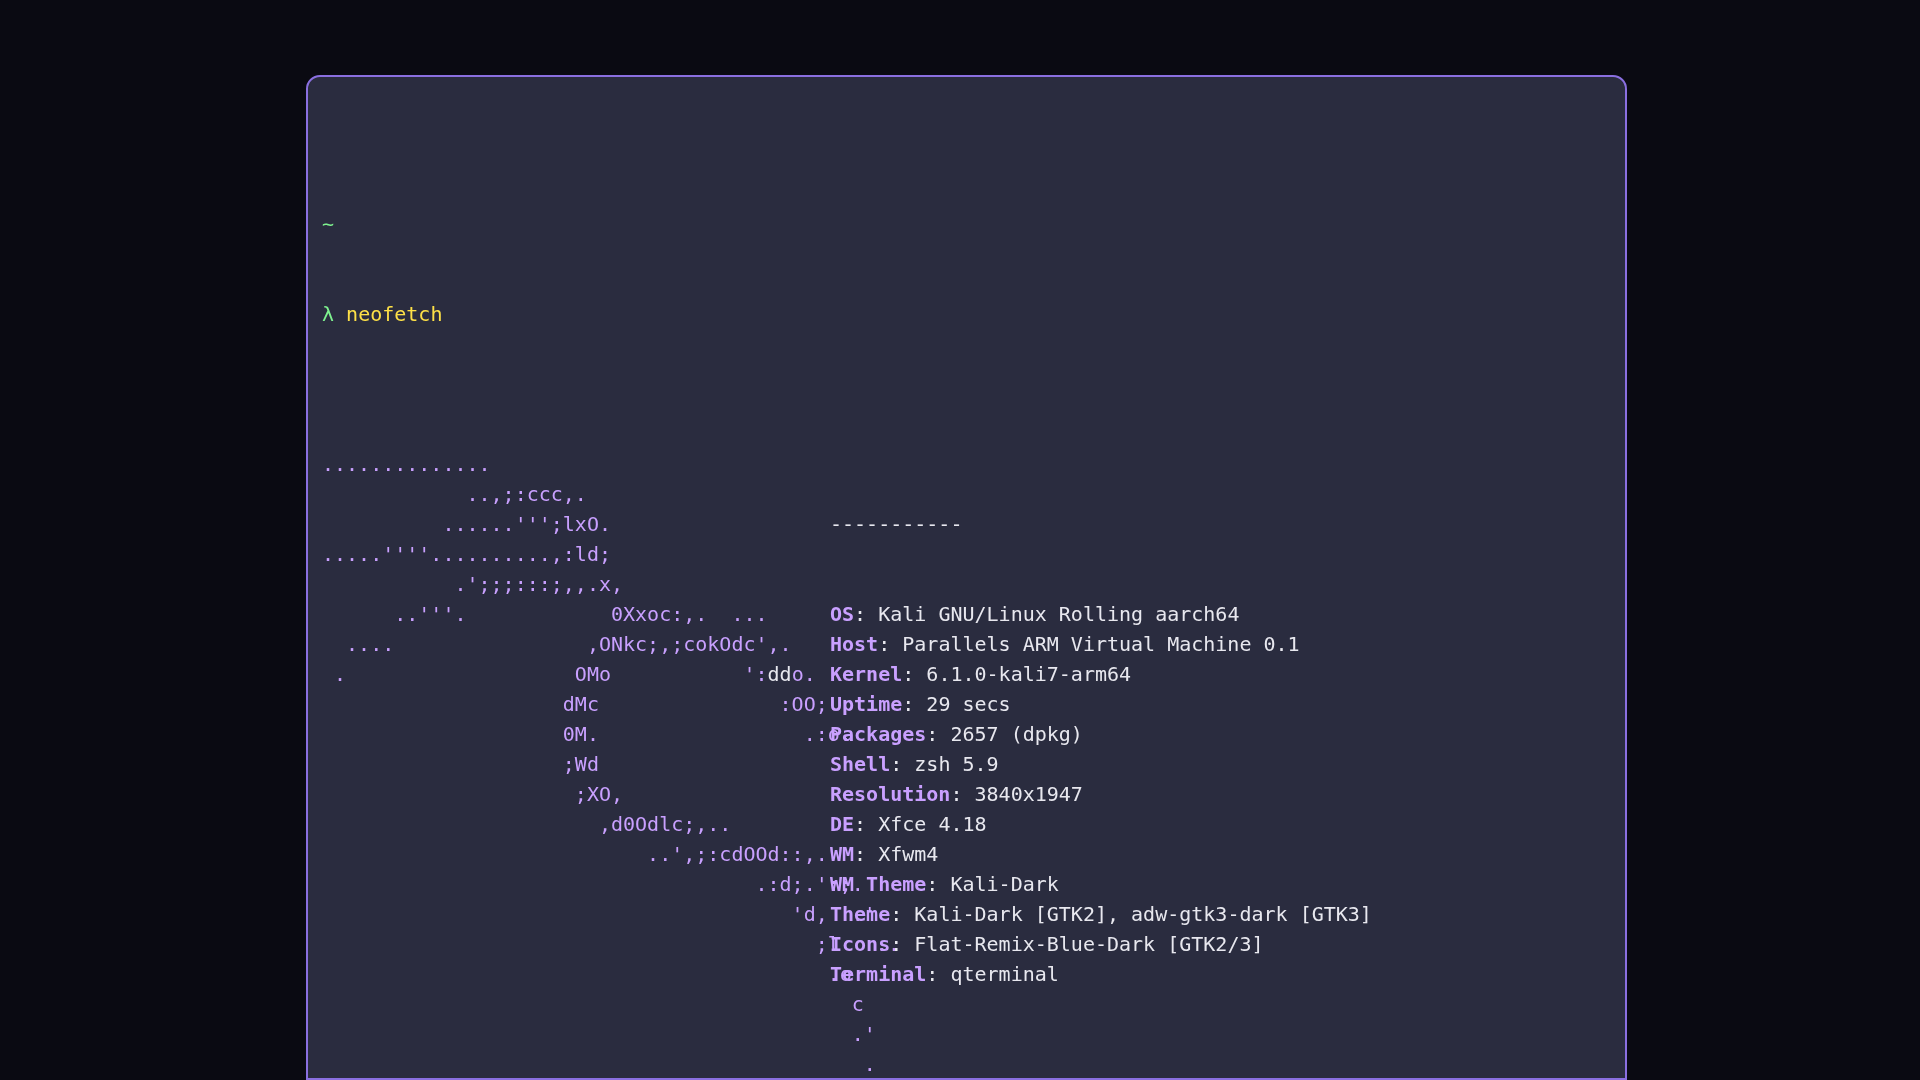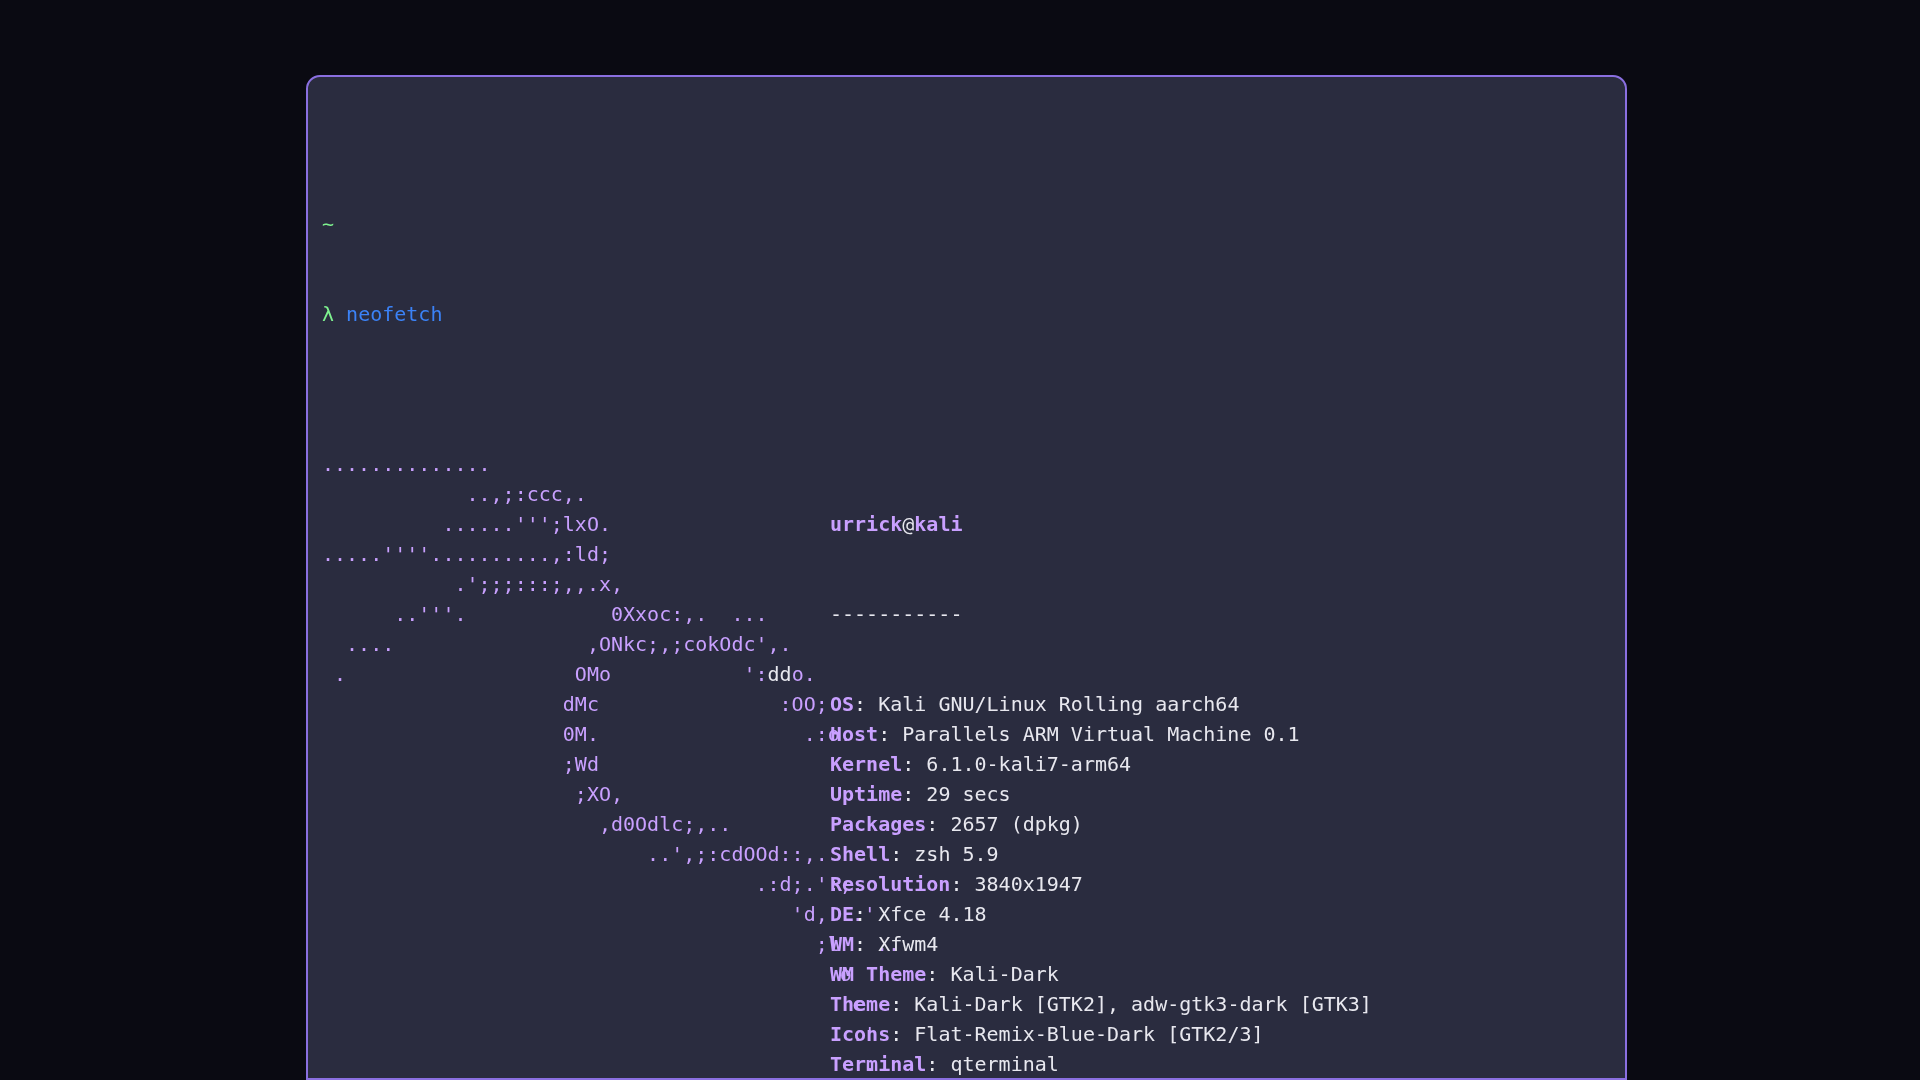--- a/index.html
+++ b/index.html
@@ -22,21 +22,21 @@
     border-top-right-radius: 14px;
     padding: 12px 14px 0 14px;
     color: #d7d8e0;
     font-size: 20px;
     line-height: 30px;
     white-space: pre;
     overflow: hidden;
   }
   .fg-green   { color: #7ef28f; }
   .fg-lambda  { color: #7ef28f; }
-  .fg-cmd     { color: #3b82f6; margin-top: 17px; }
+  .fg-cmd     { color: #fde047; margin-top: 17px; }
   .fg-accent  { color: #c9a0ff; }
   .fg-white   { color: #e8e8ef; }
   .fg-bold    { font-weight: bold; }
 
   .row { display: flex; }
   .ascii-col { width: 508px; }
   .info-col  { flex: 1; }
 </style>
 </head>
 <body>
@@ -44,21 +44,20 @@
 <div class="terminal">
 
   
   <div><span class="fg-green">~</span></div>
   <div><span class="fg-lambda">λ</span> <span class="fg-cmd">neofetch</span></div>
 
   
   <div class="row">
     <div class="ascii-col" id="ascii-col"><div class="fg-accent">..............</div><div class="fg-accent">            ..,;:ccc,.</div><div class="fg-accent">          ......''';lxO.</div><div class="fg-accent">.....''''..........,:ld;</div><div class="fg-accent">           .';;;:::;,,.x,</div><div class="fg-accent">      ..'''.            0Xxoc:,.  ...</div><div class="fg-accent">  ....                ,ONkc;,;cokOdc',.</div><div class="fg-accent"><span> .                   OMo           ':</span><span class="fg-white">dd</span><span>o.</span></div><div class="fg-accent">                    dMc               :OO;</div><div class="fg-accent">                    0M.                 .:o.</div><div class="fg-accent">                    ;Wd</div><div class="fg-accent">                     ;XO,</div><div class="fg-accent">                       ,d0Odlc;,..</div><div class="fg-accent">                           ..',;:cdOOd::,.</div><div class="fg-accent">                                    .:d;.':;.</div><div class="fg-accent">                                       'd,  .'</div><div class="fg-accent">                                         ;l   ..</div><div class="fg-accent">                                          .o</div><div class="fg-accent">                                            c</div><div class="fg-accent">                                            .'</div><div class="fg-accent">                                             .</div></div>
     <div class="info-col">
-      <div><span class="fg-accent fg-bold">urrick</span><span class="fg-white">@</span><span class="fg-accent fg-bold">kali</span></div>
       <div class="fg-white">-----------</div>
       <div id="info-lines"><div><span class="fg-accent fg-bold">OS</span><span class="fg-white">: </span><span class="fg-white">Kali GNU/Linux Rolling aarch64</span></div><div><span class="fg-accent fg-bold">Host</span><span class="fg-white">: </span><span class="fg-white">Parallels ARM Virtual Machine 0.1</span></div><div><span class="fg-accent fg-bold">Kernel</span><span class="fg-white">: </span><span class="fg-white">6.1.0-kali7-arm64</span></div><div><span class="fg-accent fg-bold">Uptime</span><span class="fg-white">: </span><span class="fg-white">29 secs</span></div><div><span class="fg-accent fg-bold">Packages</span><span class="fg-white">: </span><span class="fg-white">2657 (dpkg)</span></div><div><span class="fg-accent fg-bold">Shell</span><span class="fg-white">: </span><span class="fg-white">zsh 5.9</span></div><div><span class="fg-accent fg-bold">Resolution</span><span class="fg-white">: </span><span class="fg-white">3840x1947</span></div><div><span class="fg-accent fg-bold">DE</span><span class="fg-white">: </span><span class="fg-white">Xfce 4.18</span></div><div><span class="fg-accent fg-bold">WM</span><span class="fg-white">: </span><span class="fg-white">Xfwm4</span></div><div><span class="fg-accent fg-bold">WM Theme</span><span class="fg-white">: </span><span class="fg-white">Kali-Dark</span></div><div><span class="fg-accent fg-bold">Theme</span><span class="fg-white">: </span><span class="fg-white">Kali-Dark [GTK2], adw-gtk3-dark [GTK3]</span></div><div><span class="fg-accent fg-bold">Icons</span><span class="fg-white">: </span><span class="fg-white">Flat-Remix-Blue-Dark [GTK2/3]</span></div><div><span class="fg-accent fg-bold">Terminal</span><span class="fg-white">: </span><span class="fg-white">qterminal</span></div><div></div></div>
       
       
     </div>
   </div>
 
   
 
   

